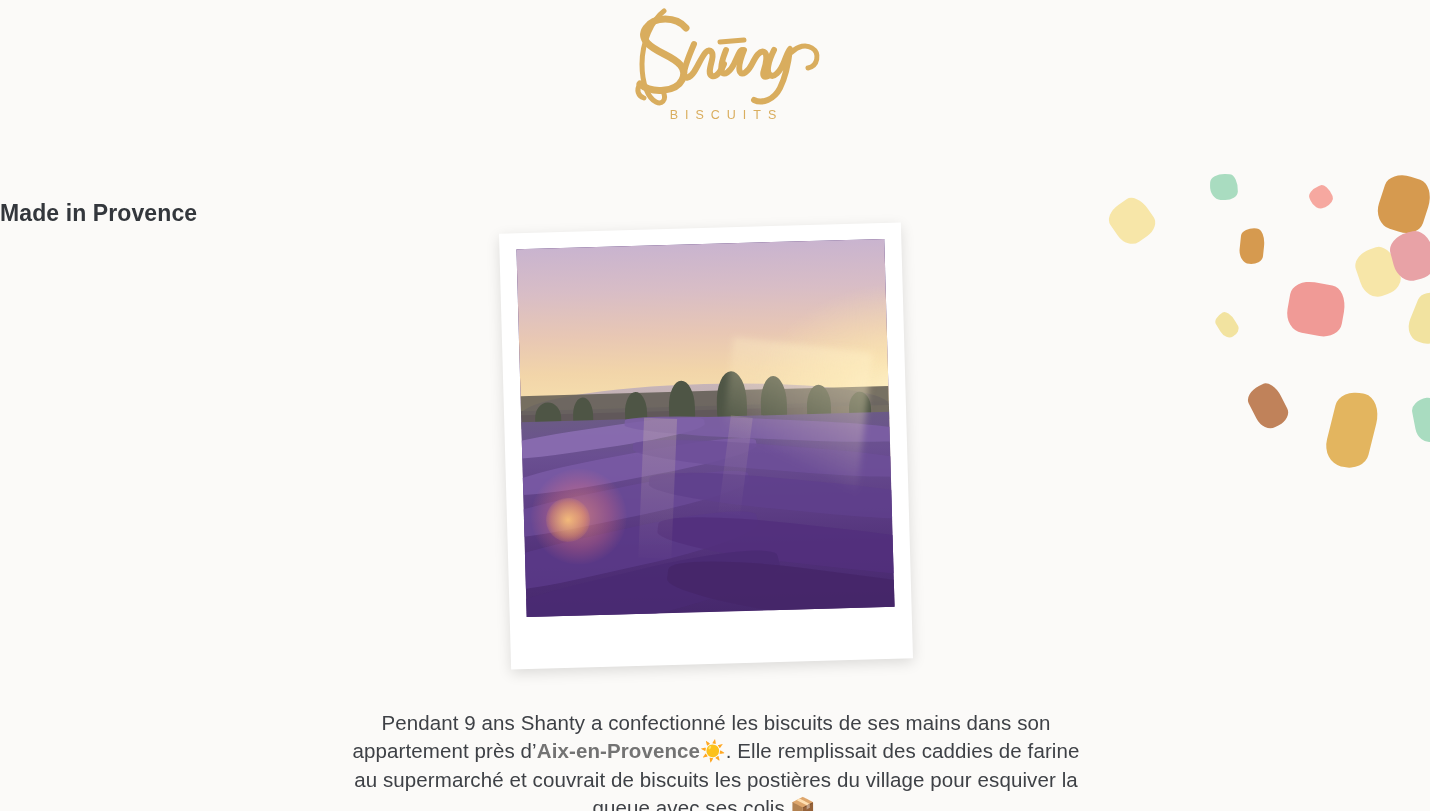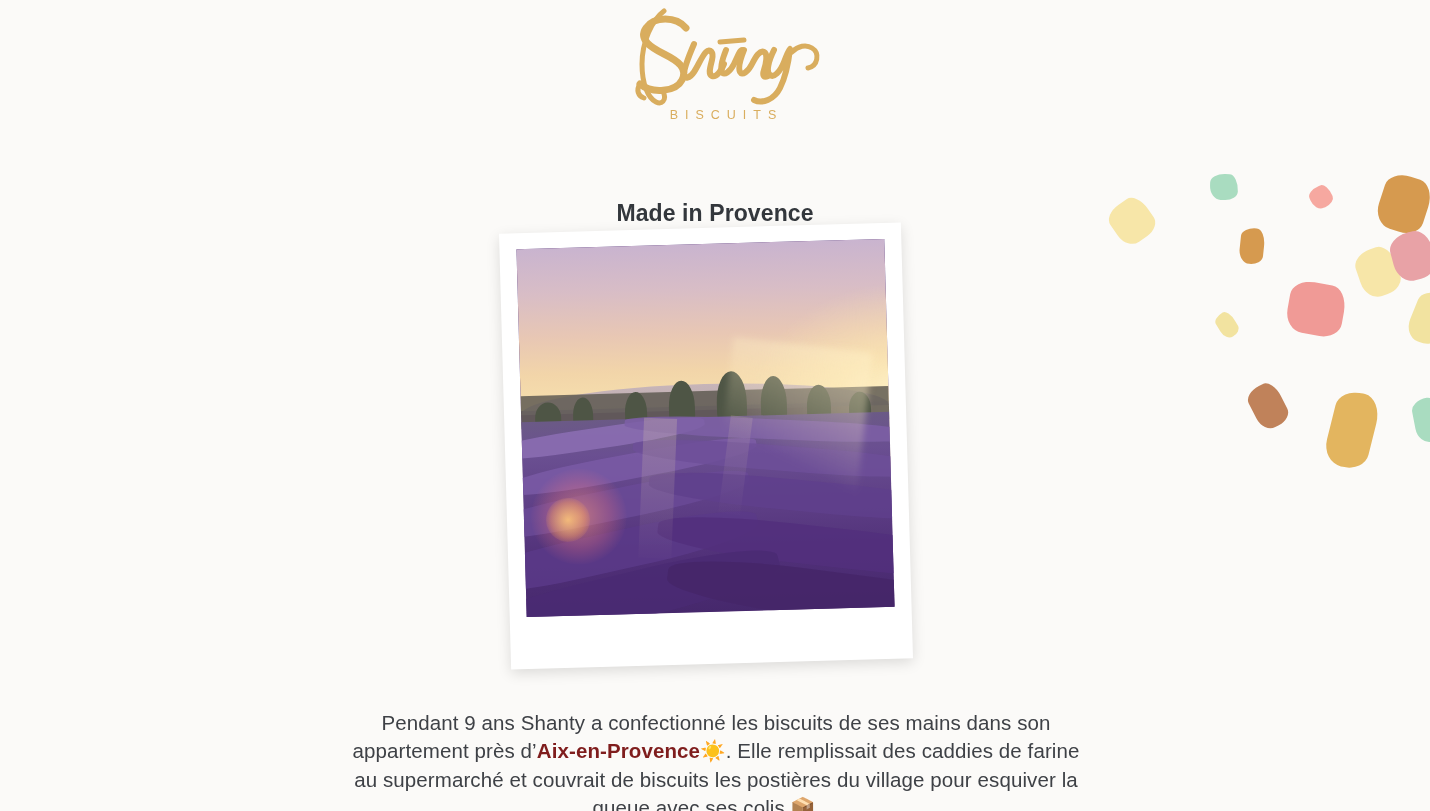--- a/index.html
+++ b/index.html
@@ -37,21 +37,20 @@
     color: #d9ad5e;
     font-family: "Liberation Sans", sans-serif;
     text-indent: 7px;
   }
 
   
   .section-title {
     position: absolute;
     top: 181px;
     left: 0; right: 0;
-    text-align: center;
     font-size: 23px;
     font-weight: bold;
     color: #33373c;
     letter-spacing: .1px;
   }
 
   
   .polaroid {
     position: absolute;
     top: 228px;
@@ -155,21 +154,21 @@
     position: absolute;
     top: 688px;
     left: 340px;
     width: 752px;
     text-align: center;
     font-size: 20.5px;
     line-height: 28.5px;
     color: #3e4146;
     letter-spacing: .1px;
   }
-  .caption b { font-weight: bold; color: #7f1d1d; }
+  .caption b { font-weight: bold; color: #737373; }
 
   
   .confetti { position: absolute; top: 0; left: 0; width: 1430px; height: 811px; pointer-events: none; }
   .blob { position: absolute; }
 </style>
 </head>
 <body>
 
 <div class="page">
 

